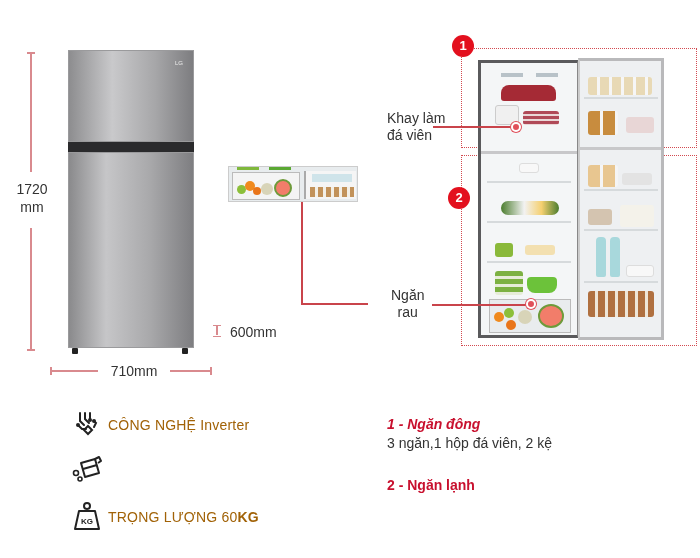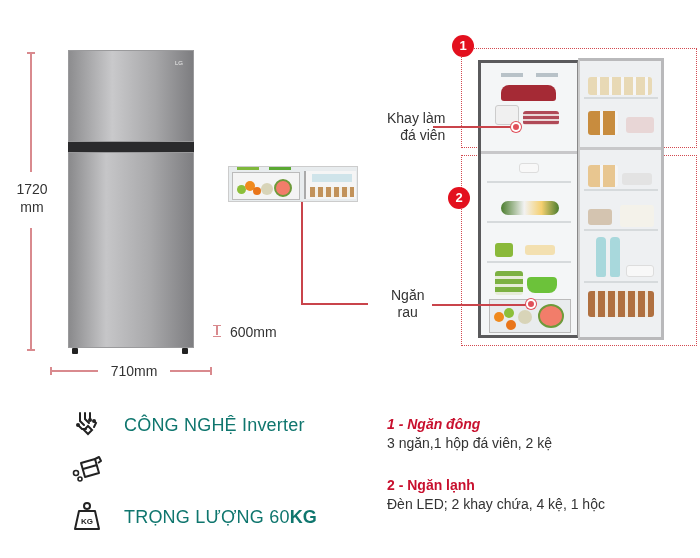--- a/index.html
+++ b/index.html
@@ -41,27 +41,27 @@
   .of-door { position: absolute; left: 100px; top: 0; width: 86px; height: 282px; background: #eef0f2; border: 3px solid #b9b9bb; border-left: 2px solid #ccc; }
   .of-sep { position: absolute; left: 0; width: 100%; height: 3px; background: #c8c8ca; }
   .shelf-line { position: absolute; height: 2px; background: #d6dadc; }
   .item { position: absolute; border-radius: 3px; }
   .bottle { position: absolute; border-radius: 4px 4px 2px 2px; }
 
   
   .zone { position: absolute; border: 1.5px dotted #d34a50; }
   .badge { position: absolute; width: 22px; height: 22px; border-radius: 50%; background: #e3101e; color: #fff; font-weight: bold; font-size: 13px; text-align: center; line-height: 22px; }
 
-  .callout { position: absolute; font-size: 14px; color: #333; line-height: 17px; text-align: right; }
+  .callout { position: absolute; font-size: 14px; color: #333; line-height: 17px; }
   .dot-marker { position: absolute; width: 10px; height: 10px; border-radius: 50%; background: #e0505a; border: 2px solid #fff; box-shadow: 0 0 0 1px #e0505a; }
 
   
   .feature { position: absolute; left: 70px; height: 30px; display: flex; align-items: center; }
   .feature .ficon { width: 34px; height: 30px; display: flex; align-items: center; justify-content: center; }
-  .feature .ftext { margin-left: 20px; font-size: 18px; color: #0f766e; letter-spacing: 0.2px; }
+  .feature .ftext { margin-left: 4px; font-size: 14px; color: #a16207; letter-spacing: 0.2px; }
   .feature .ftext b { font-weight: bold; }
 
   
   .spec-title { position: absolute; left: 387px; font-size: 14px; font-weight: bold; color: #c8102e; }
   .spec-desc { position: absolute; left: 387px; font-size: 14px; color: #333; line-height: 19px; width: 300px; }
 </style>
 </head>
 <body>
 
 <div class="dim-v" style="top:52px;height:120px;"></div>
@@ -221,14 +221,13 @@
       <text x="14" y="22" font-size="8" font-weight="bold" text-anchor="middle" fill="#222" font-family="Liberation Sans, sans-serif">KG</text>
     </svg>
   </div>
   <span class="ftext"><span>TRỌNG LƯỢNG 60</span><b>KG</b></span>
 </div>
 
 <div class="spec-title" style="top:416px;font-style:italic;">1 - Ngăn đông</div>
 <div class="spec-desc" style="top:434px;">3 ngăn,1 hộp đá viên, 2 kệ</div>
 <div class="spec-title" style="top:477px;text-align:right;">2 - Ngăn lạnh</div>
 <div class="spec-desc" style="top:495px;">
-  <div>Đèn LED; 2 khay chứa, 4 kệ, 1 hộc</div>
 </div>
 
 </body></html>

